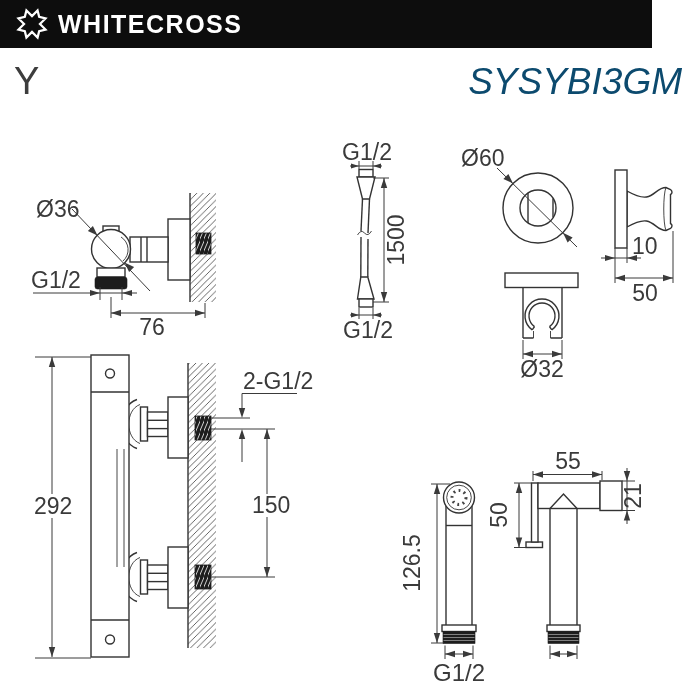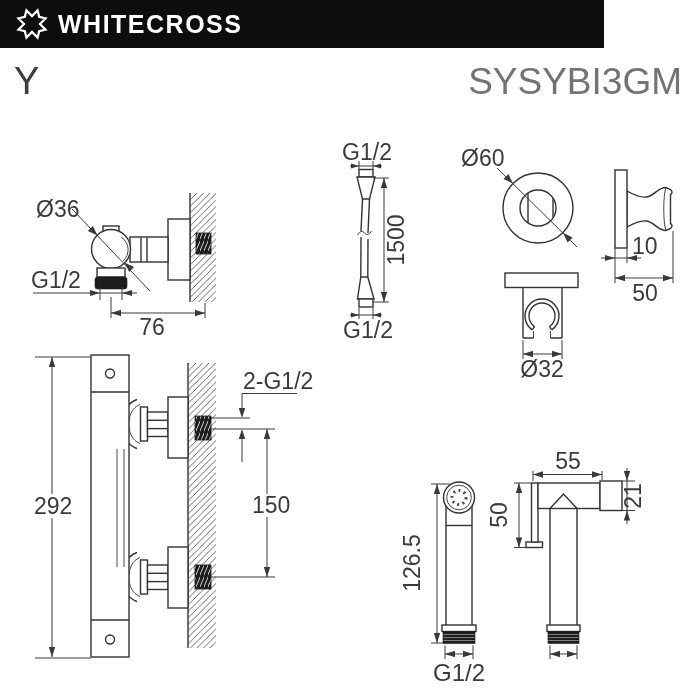--- a/index.html
+++ b/index.html
@@ -1,25 +1,25 @@
 <!DOCTYPE html>
 <html><head>
 <meta charset="utf-8">
 <style>
   html,body{margin:0;padding:0;background:#fff;}
   .page{position:relative;width:700px;height:700px;background:#fff;overflow:hidden;
         font-family:"Liberation Sans",sans-serif;}
-  .topbar{position:absolute;top:0;left:0;width:604px;height:48px;background:#0d0d0d;
+  .topbar{position:absolute;top:0;left:0;width:652px;height:48px;background:#0d0d0d;
           display:flex;align-items:center;padding-left:14px;box-sizing:border-box;}
   .brand{color:#fff;font-size:25px;font-weight:bold;letter-spacing:1.5px;margin-left:8px;}
   .titlebar{position:absolute;top:52px;left:0;width:700px;display:flex;
             justify-content:space-between;align-items:baseline;
             padding:8px 18px 0 14px;box-sizing:border-box;}
   .series{font-size:38px;color:#3d3d3d;}
-  .model{font-size:37px;color:#737373;}
+  .model{font-size:37px;color:#0c4a6e;font-style:italic;}
   .stage{position:absolute;top:0;left:0;}
   
   .p{fill:#fff;stroke:#333;stroke-width:1.4;}
   .l{stroke:#333;stroke-width:1.4;fill:none;}
   .thin{stroke:#333;stroke-width:0.9;fill:none;}
   .d{stroke:#3a3a3a;stroke-width:1;fill:none;}
   .a{fill:#3a3a3a;stroke:none;}
   .t{fill:#3a3a3a;font-family:"Liberation Sans",sans-serif;font-size:23px;}
   .t24{font-size:24px;}
   .dark{fill:#1d1d1d;stroke:#1d1d1d;stroke-width:0.6;}

